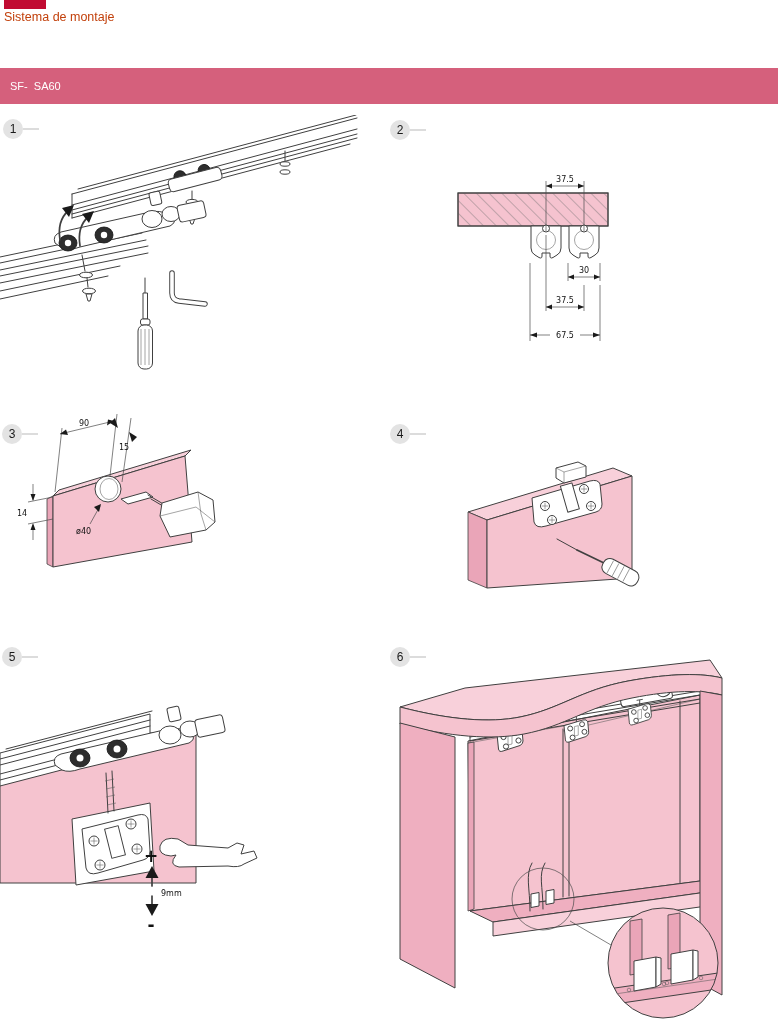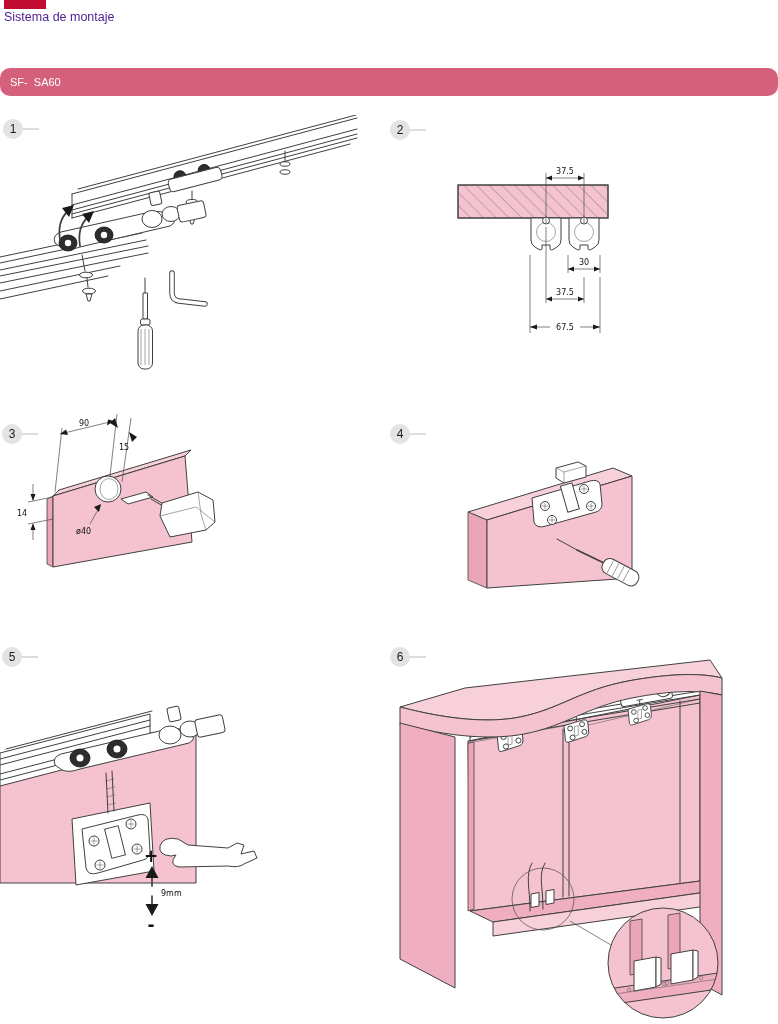--- a/index.html
+++ b/index.html
@@ -1,21 +1,21 @@
 <!DOCTYPE html>
 <html><head>
 <meta charset="utf-8">
 <style>
   html,body{margin:0;padding:0;background:#fff;}
   body{width:778px;height:1024px;position:relative;overflow:hidden;
        font-family:"Liberation Sans","DejaVu Sans",sans-serif;color:#111;}
   .logo-block{position:absolute;left:4px;top:0;width:42px;height:9px;}
-  .doc-title{position:absolute;left:4px;top:10px;font-size:12.5px;color:#4c1d95;}
-  .banner{position:absolute;left:0;top:68px;width:778px;height:28px;
-          display:flex;align-items:center;border-radius:10px;}
+  .doc-title{position:absolute;left:4px;top:10px;font-size:12.5px;color:#c2410c;}
+  .banner{position:absolute;left:0;top:68px;width:778px;height:36px;
+          display:flex;align-items:center;}
   .banner span{color:#fff;font-size:11px;margin-left:10px;white-space:pre;}
   .badge{position:absolute;display:flex;align-items:center;}
   .badge .c{width:20px;height:20px;border-radius:50%;background:#e3e3e3;
             display:flex;align-items:center;justify-content:center;
             font-size:12px;color:#1a1a1a;}
   .badge .l{width:16px;height:2px;background:#dcdcdc;}
   .fig{position:absolute;}
   svg{display:block;overflow:hidden;}
   .ln{stroke:#404040;stroke-width:1;fill:none;stroke-linecap:round;stroke-linejoin:round}
   .ln2{stroke:#404040;stroke-width:1.7;fill:none;stroke-linecap:round}
@@ -132,21 +132,21 @@
     <rect class="fw" x="138" y="210" width="14.5" height="44" rx="6"></rect>
     <path class="thin" d="M141,214 L141,250 M145,214 L145,250 M149,214 L149,250"></path>
   </g>
   <g>
     <path d="M172,158 L172,178 Q172,185 179,186 L205,189" stroke="#404040" stroke-width="5.5" fill="none" stroke-linecap="round"></path>
     <path d="M172,158 L172,178 Q172,185 179,186 L205,189" stroke="#fff" stroke-width="3.6" fill="none" stroke-linecap="round"></path>
   </g>
 </svg>
 </div>
 
-<div class="fig" style="left:380px;top:115px">
+<div class="fig" style="left:380px;top:123px">
 <svg width="398" height="235" viewBox="0 0 398 235">
   <defs>
     <pattern id="hatch" patternUnits="userSpaceOnUse" width="9" height="9" patternTransform="rotate(-45)">
       <line x1="0" y1="0" x2="0" y2="9" stroke="#6e6e6e" stroke-width="0.8"></line>
     </pattern>
   </defs>
   <g>
     <rect x="78" y="70" width="150" height="33" fill="#f5c3cf" stroke="#404040"></rect>
     <rect x="78" y="70" width="150" height="33" fill="url(#hatch)" stroke="#404040"></rect>
   </g>

